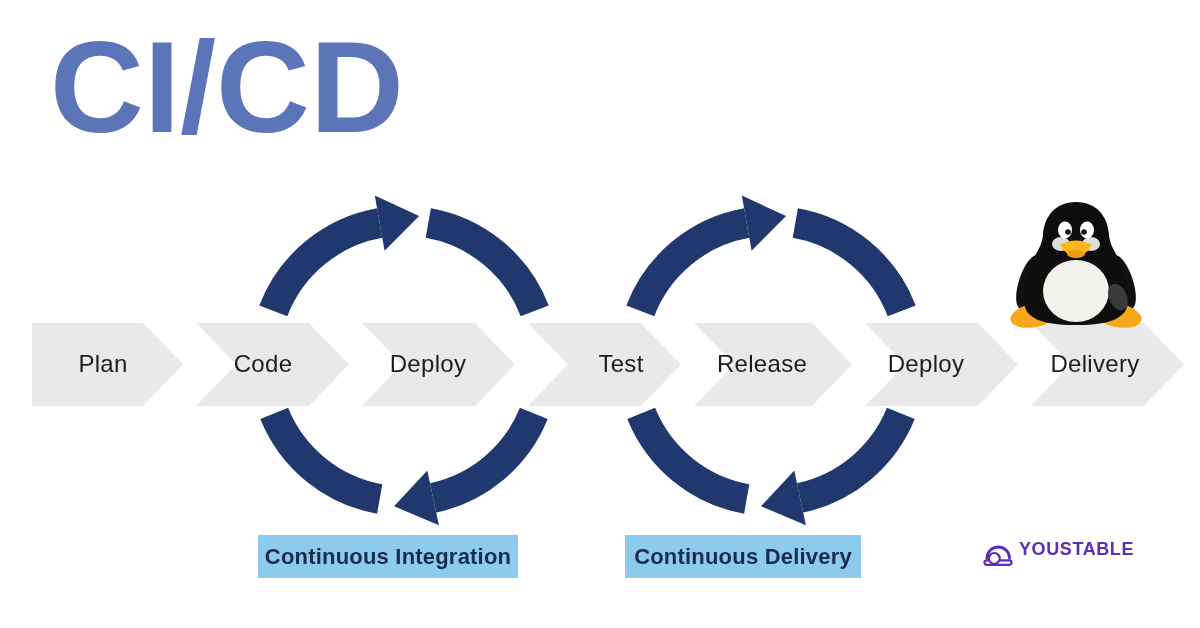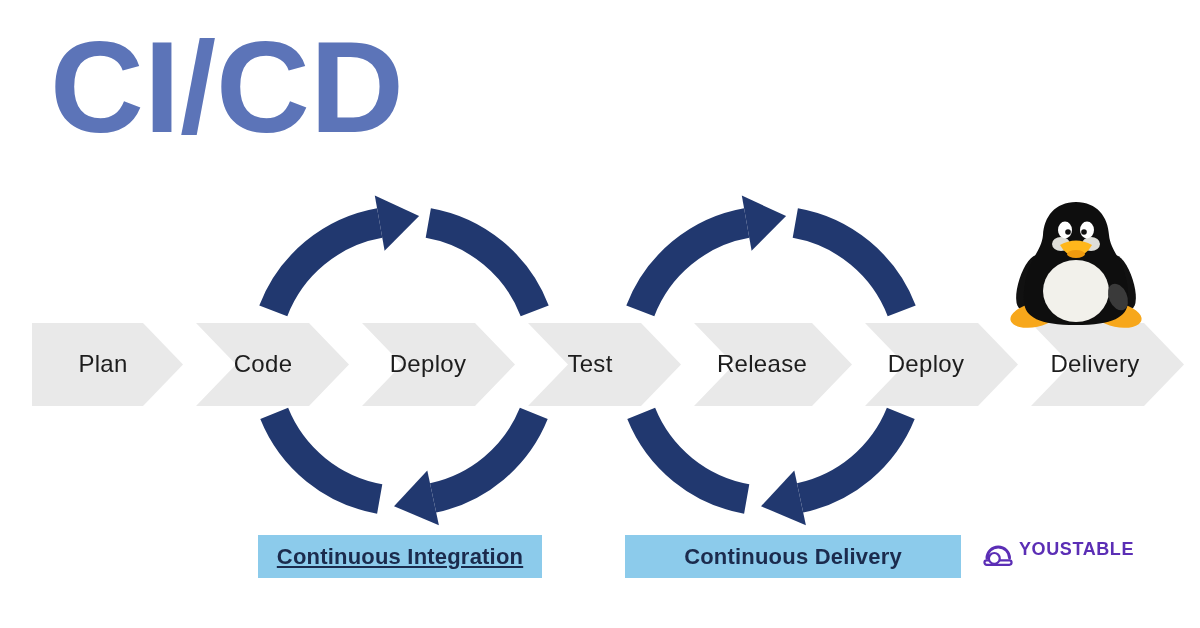--- a/index.html
+++ b/index.html
@@ -5,28 +5,28 @@
   html,body{margin:0;padding:0;background:#ffffff;}
   #stage{position:relative;width:1200px;height:628px;background:#ffffff;overflow:hidden;
          font-family:"Liberation Sans","DejaVu Sans",sans-serif;}
   #diagram-svg{position:absolute;left:0;top:0;width:1200px;height:628px;}
 
   .page-title{position:absolute;left:50px;top:22px;font-size:130px;line-height:1;
               font-weight:700;letter-spacing:0px;color:#5C74B8;}
 
   .stage-label{position:absolute;top:348px;width:150px;height:32px;line-height:32px;
                text-align:center;font-size:24px;font-weight:400;color:#1D1D1D;letter-spacing:.3px;}
-  .sl-0{left:28px;} .sl-1{left:188px;} .sl-2{left:353px;} .sl-3{left:515px;text-align:center;}
+  .sl-0{left:28px;} .sl-1{left:188px;} .sl-2{left:353px;} .sl-3{left:546px;text-align:center;}
   .sl-4{left:687px;} .sl-5{left:851px;} .sl-6{left:1020px;}
 
   .loop-label{position:absolute;top:535px;height:43px;background:#8CCBEB;color:#1B2B4D;
               display:flex;align-items:center;justify-content:center;
               font-size:22px;font-weight:700;letter-spacing:.2px;}
-  .ll-0{left:258px;width:284px;text-decoration:underline;}
-  .ll-1{left:625px;width:336px;}
+  .ll-0{left:258px;width:260px;}
+  .ll-1{left:625px;width:236px;}
 
   .brand{position:absolute;left:982px;top:539px;display:flex;align-items:flex-start;gap:5px;}
   .brand-name{font-size:18px;font-weight:700;letter-spacing:.6px;color:#5B2EB5;}
 
   .arc{fill:none;stroke:#21386F;stroke-width:30;}
   .arrowhead{fill:#21386F;}
   .chevron{fill:#E9E9E9;}
 </style>
 </head>
 <body>

